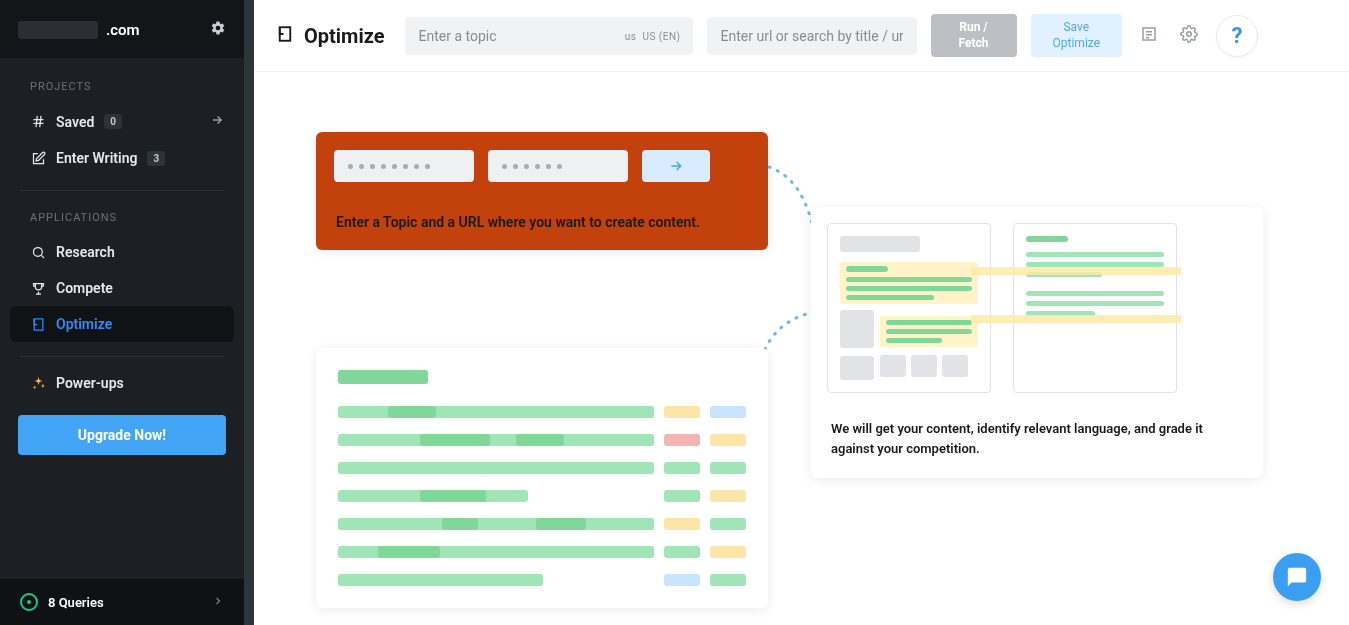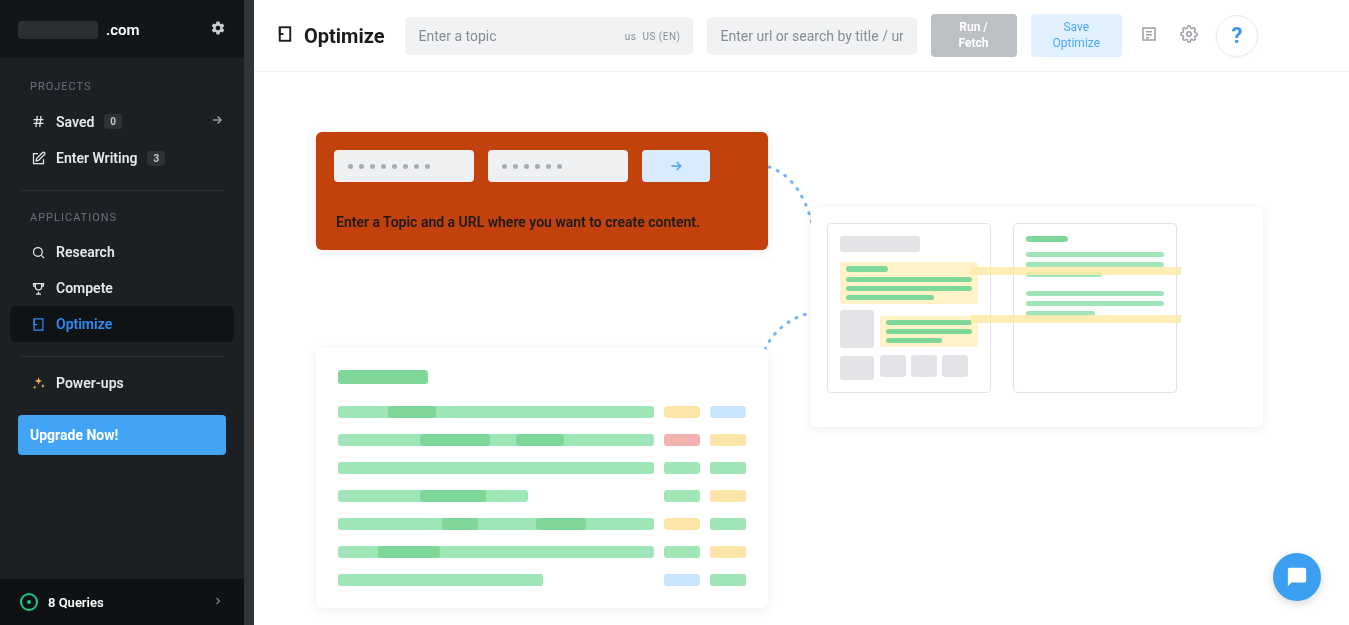--- a/index.html
+++ b/index.html
@@ -16,21 +16,21 @@
 .section-label { padding: 22px 20px 10px 30px; font-size: 11px; font-weight: 400; letter-spacing: 1px; color: #6b7178; }
 
 .nav-item { display: flex; align-items: center; padding: 10px 20px 10px 30px; font-size: 14px; font-weight: 600; color: #e6e8eb; cursor: pointer; position: relative; }
 .nav-item.active { background: #101315; color: #2d8cf7; border-radius: 6px; margin: 0 10px; padding-left: 20px; }
 .nav-item .icon { width: 16px; height: 16px; margin-right: 10px; display: flex; align-items: center; justify-content: center; }
 .nav-badge { background: #2d3237; color: #c4c8cd; font-size: 10px; font-weight: 700; padding: 2px 6px; border-radius: 3px; margin-left: 10px; }
 .nav-arrow { margin-left: auto; color: #9ba0a6; }
 
 .divider { height: 1px; background: #2c3136; margin: 14px 20px; }
 
-.upgrade-btn { margin: 14px 18px; background: #41a4f5; color: #fff; font-weight: 700; font-size: 14px; padding: 12px; border: none; border-radius: 4px; cursor: pointer; text-align: left; }
+.upgrade-btn { margin: 14px 18px; background: #41a4f5; color: #fff; font-weight: 700; font-size: 14px; padding: 12px; border: none; border-radius: 4px; cursor: pointer; text-align: center; }
 
 .queries-footer { margin-top: auto; background: #0e1214; padding: 14px 20px 14px 20px; display: flex; align-items: center; font-size: 13px; font-weight: 600; cursor: pointer; }
 .queries-icon { width: 18px; height: 18px; border-radius: 50%; border: 2px solid #1cc982; margin-right: 10px; position: relative; }
 .queries-icon::after { content:''; position:absolute; width:4px; height:4px; background:#1cc982; border-radius:50%; top:5px; left:5px; }
 .queries-footer .chev { margin-left: auto; color: #7a7f86; }
 
 
 .main { flex: 1; background: #fff; display: flex; flex-direction: column; }
 .topbar { display: flex; align-items: center; padding: 14px 22px 14px 22px; gap: 14px; border-bottom: 1px solid #f0f1f3; }
 .page-title { display: flex; align-items: center; font-size: 20px; font-weight: 700; color: #1b1b1b; gap: 10px; margin-right: 6px; }
@@ -309,20 +309,21 @@
           <div class="bar g" style="width:100%;height:5px;margin-bottom:5px"></div>
           <div class="bar g" style="width:100%;height:5px;margin-bottom:5px"></div>
           <div class="bar g" style="width:50%;height:5px"></div>
         </div>
       </div>
 
       <svg style="position:absolute;left:160px;top:60px;pointer-events:none" width="210" height="100">
         <rect x="0" y="0" width="210" height="8" fill="#ffe8a3" opacity="0.8"></rect>
         <rect x="0" y="48" width="210" height="8" fill="#ffe8a3" opacity="0.8"></rect>
       </svg>
+      <div class="card2-text">We will get your content, identify relevant language, and grade it against your competition.</div>
     </div>
 
     <div class="card3">
       <div class="bar gh" style="width:90px;height:14px;margin-bottom:22px"></div>
       <div class="card3-row">
         <div style="flex:1;position:relative;">
           <div class="bar g" style="width:100%;height:12px"></div>
           <div class="bar gh" style="width:48px;height:12px;position:absolute;left:50px;top:0"></div>
         </div>
         <div class="bar y" style="width:36px;height:12px"></div>

